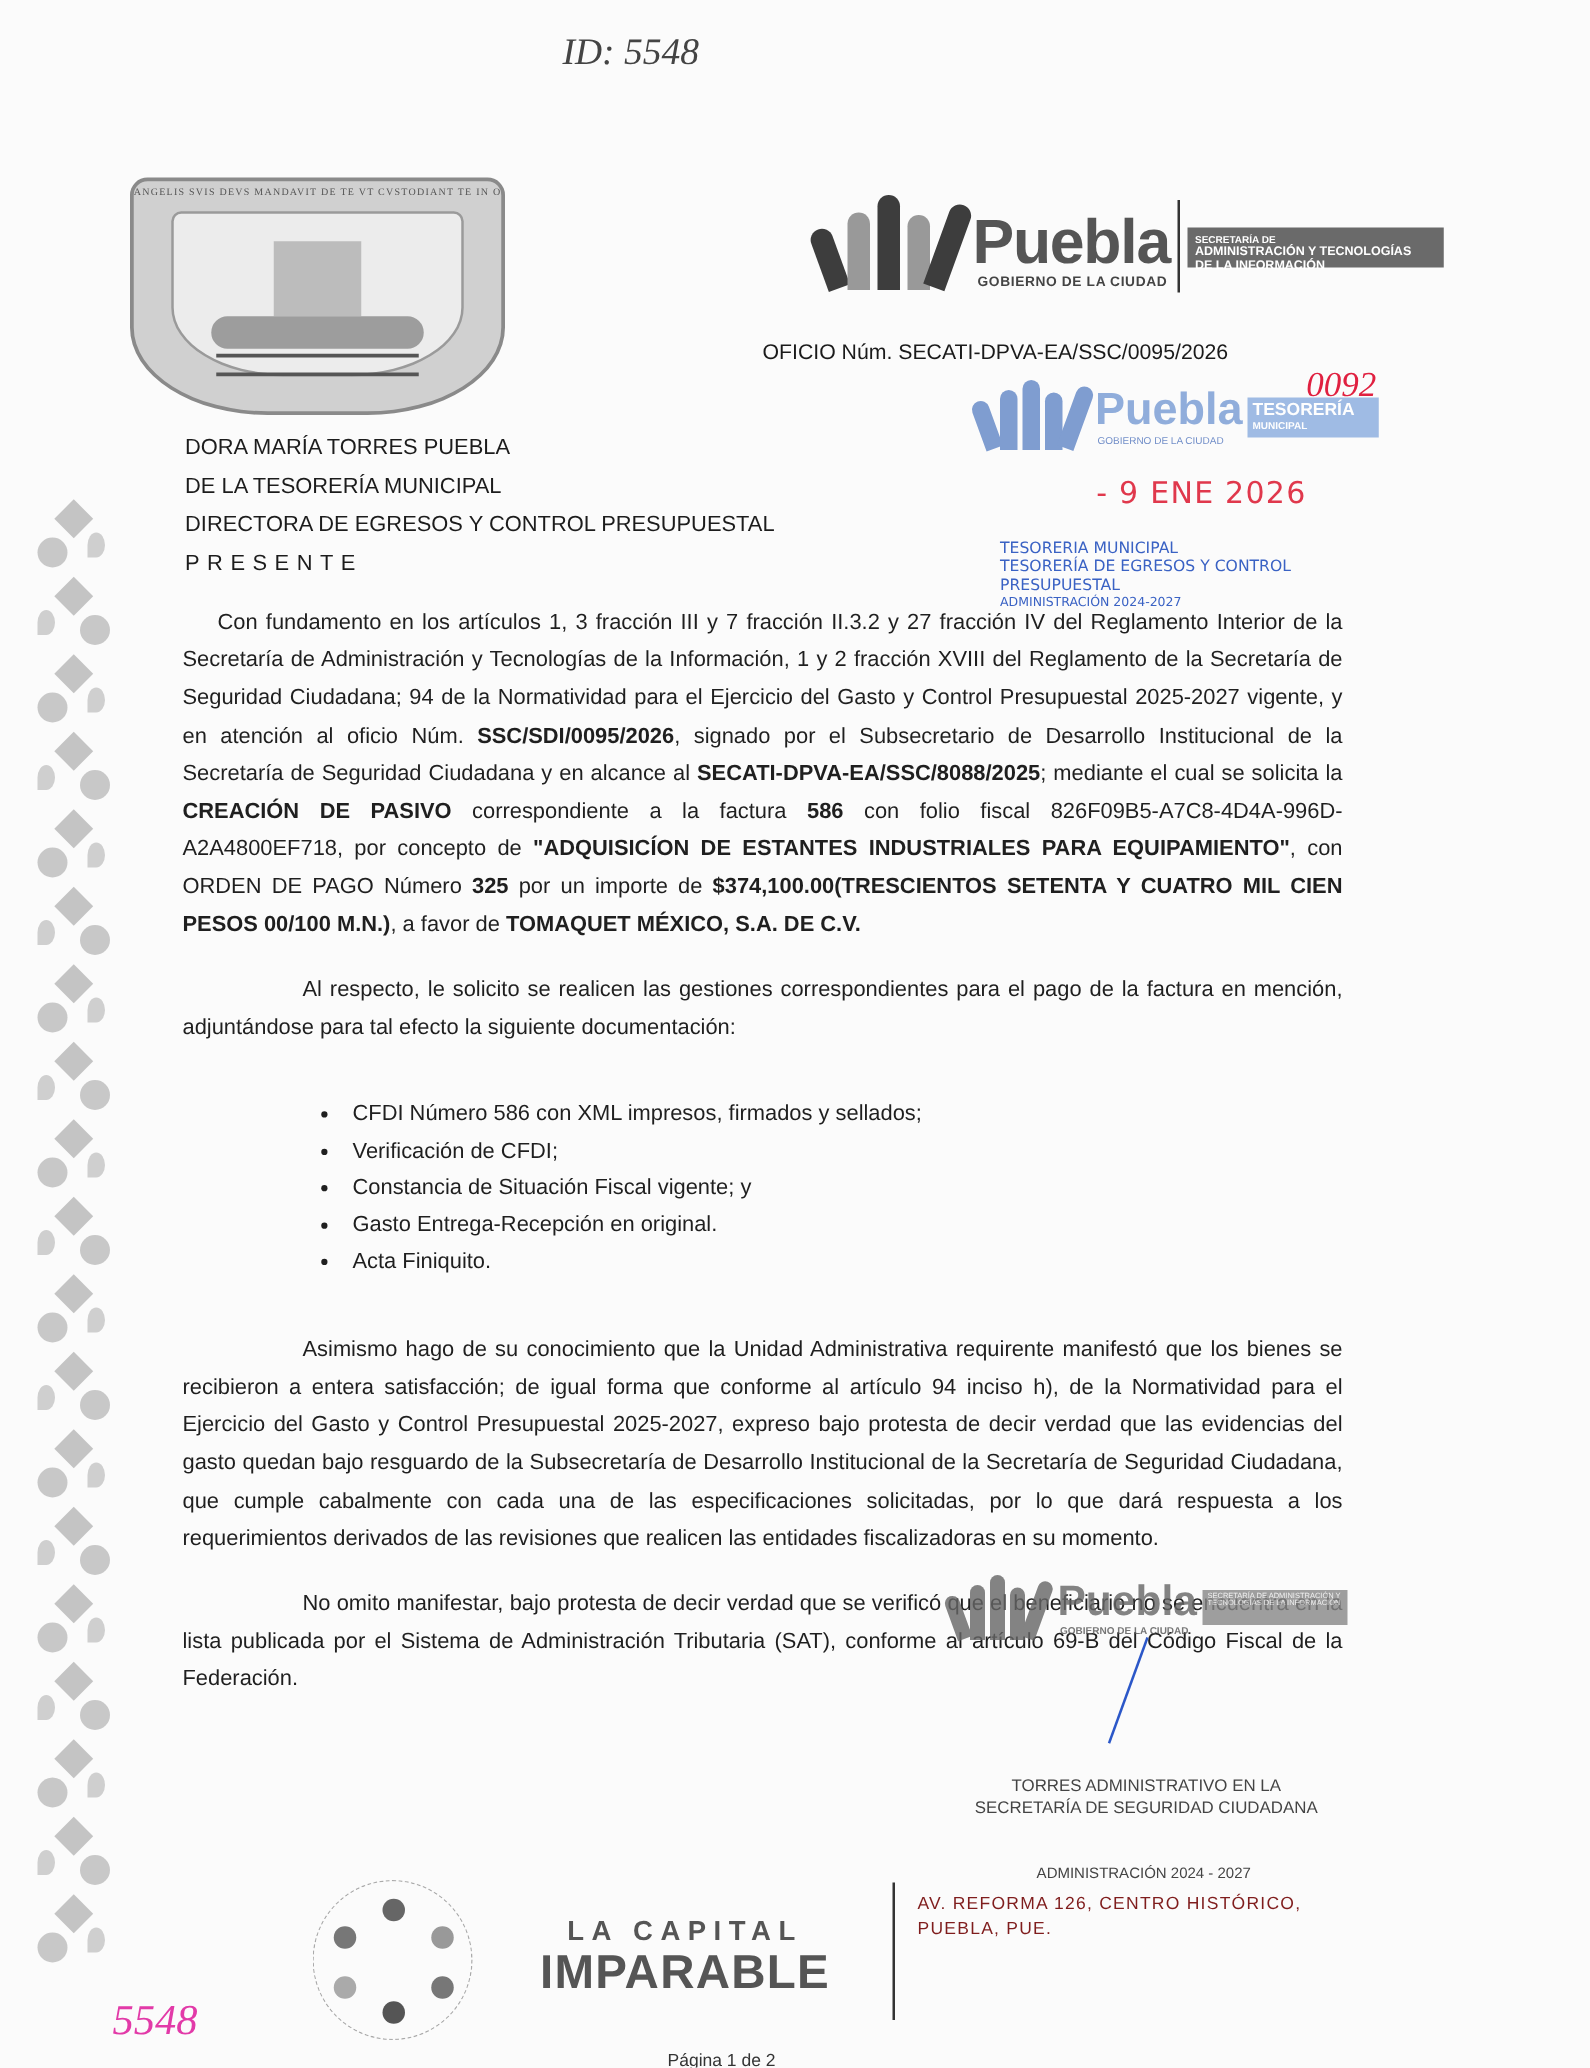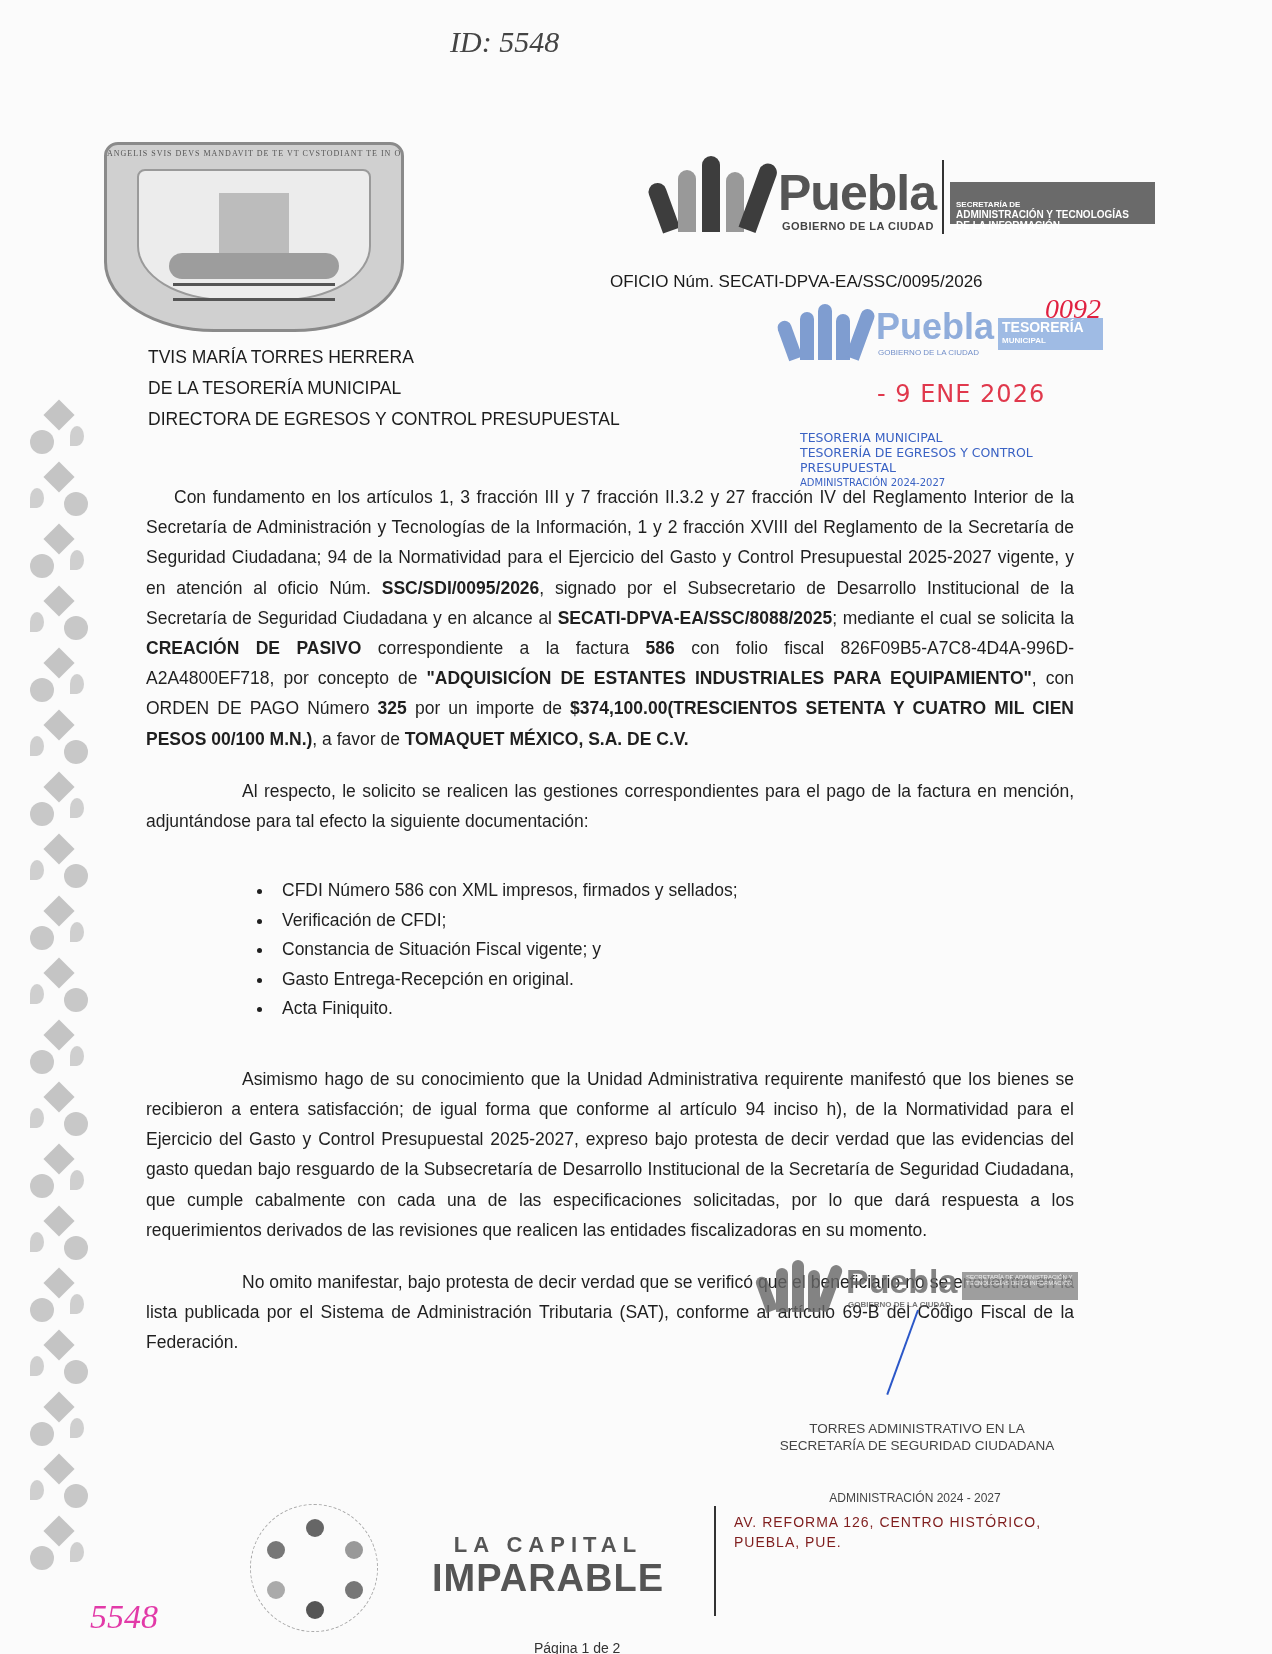--- a/index.html
+++ b/index.html
@@ -36,21 +36,21 @@
   .waves { position:absolute; left: 34px; right: 34px; top: 112px; height: 12px; border-top: 3px solid #555; border-bottom: 3px solid #555; }
   .motto { position:absolute; left: 0; right: 0; top: 4px; text-align:center; font-family:"Liberation Serif", serif; font-size: 13px; color:#555; letter-spacing: 1px; }
 
   
   .puebla-logo { left: 650px; top: 152px; width: 505px; height: 84px; }
   .logo-art { position:absolute; left: 0; top: 0; width: 125px; height: 80px; }
   .logo-art .spike { position:absolute; bottom: 0; width: 18px; background:#3d3d3d; border-radius: 9px 9px 0 0; }
   .logo-word { position:absolute; left: 128px; top: 12px; font-size: 50px; font-weight: bold; color:#555; letter-spacing: -1px; }
   .logo-sub { position:absolute; left: 132px; top: 68px; font-size: 11px; font-weight: bold; color:#444; letter-spacing: 0.5px; }
   .logo-divider { position:absolute; left: 292px; top: 8px; width: 2px; height: 74px; background:#333; }
-  .logo-band { position:absolute; left: 300px; top: 30px; width: 205px; height: 42px; background:#6a6a6a; color:#fff; padding: 18px 6px; box-sizing:border-box; }
+  .logo-band { position:absolute; left: 300px; top: 30px; width: 205px; height: 32px; background:#6a6a6a; color:#fff; padding: 5px 6px; box-sizing:border-box; }
   .logo-band .b1 { font-size: 8px; font-weight: bold; }
   .logo-band .b2 { font-size: 10px; font-weight: bold; line-height: 11px; }
 
   .oficio { left: 610px; top: 272px; font-size: 17px; color:#1a1a1a; }
 
   
   .stamp-logo { left: 780px; top: 300px; width: 325px; height: 62px; opacity: 0.85; }
   .stamp-logo .logo-art .spike { background:#6a8dc9; }
   .stamp-word { position:absolute; left: 96px; top: 6px; font-size: 36px; font-weight: bold; color:#7ea0d6; }
   .stamp-sub { position:absolute; left: 98px; top: 48px; font-size: 8px; color:#5a7cc0; }
@@ -250,23 +250,24 @@
 </div>
 <div class="abs stamp-date">- 9 ENE 2026</div>
 <div class="abs stamp-text">
   <div>TESORERIA MUNICIPAL</div>
   <div>TESORERÍA DE EGRESOS Y CONTROL</div>
   <div>PRESUPUESTAL</div>
   <div class="small">ADMINISTRACIÓN 2024-2027</div>
 </div>
 
 <div class="abs recipient">
-  <div>TVIS MARÍA TORRES HERRERA</div>
+  <div>DORA MARÍA TORRES PUEBLA</div>
   <div>DE LA TESORERÍA MUNICIPAL</div>
   <div>DIRECTORA DE EGRESOS Y CONTROL PRESUPUESTAL</div>
+  <div class="spaced">PRESENTE</div>
 </div>
 
 <div class="abs body-text">
   <p class="indent-sm"><span>Con fundamento en los artículos 1, 3 fracción III y 7 fracción II.3.2 y 27 fracción IV del Reglamento Interior de la Secretaría de Administración y Tecnologías de la Información, 1 y 2 fracción XVIII del Reglamento de la Secretaría de Seguridad Ciudadana; 94 de la Normatividad para el Ejercicio del Gasto y Control Presupuestal 2025-2027 vigente, y en atención al oficio Núm. </span><span class="b">SSC/SDI/0095/2026</span><span>, signado por el Subsecretario de Desarrollo Institucional de la Secretaría de Seguridad Ciudadana y en alcance al </span><span class="b">SECATI-DPVA-EA/SSC/8088/2025</span><span>; mediante el cual se solicita la </span><span class="b">CREACIÓN DE PASIVO</span><span> correspondiente a la factura </span><span class="b">586</span><span> con folio fiscal 826F09B5-A7C8-4D4A-996D-A2A4800EF718, por concepto de </span><span class="b">"ADQUISICÍON DE ESTANTES INDUSTRIALES PARA EQUIPAMIENTO"</span><span>, con ORDEN DE PAGO Número </span><span class="b">325</span><span> por un importe de </span><span class="b">$374,100.00(TRESCIENTOS SETENTA Y CUATRO MIL CIEN PESOS 00/100 M.N.)</span><span>, a favor de </span><span class="b">TOMAQUET MÉXICO, S.A. DE C.V.</span></p>
   <div class="gap1"></div>
   <p class="indent-lg">Al respecto, le solicito se realicen las gestiones correspondientes para el pago de la factura en mención, adjuntándose para tal efecto la siguiente documentación:</p>
   <div class="gap2"></div>
   <ul class="docs">
     <li>CFDI Número 586 con XML impresos, firmados y sellados;</li>
     <li>Verificación de CFDI;</li>

